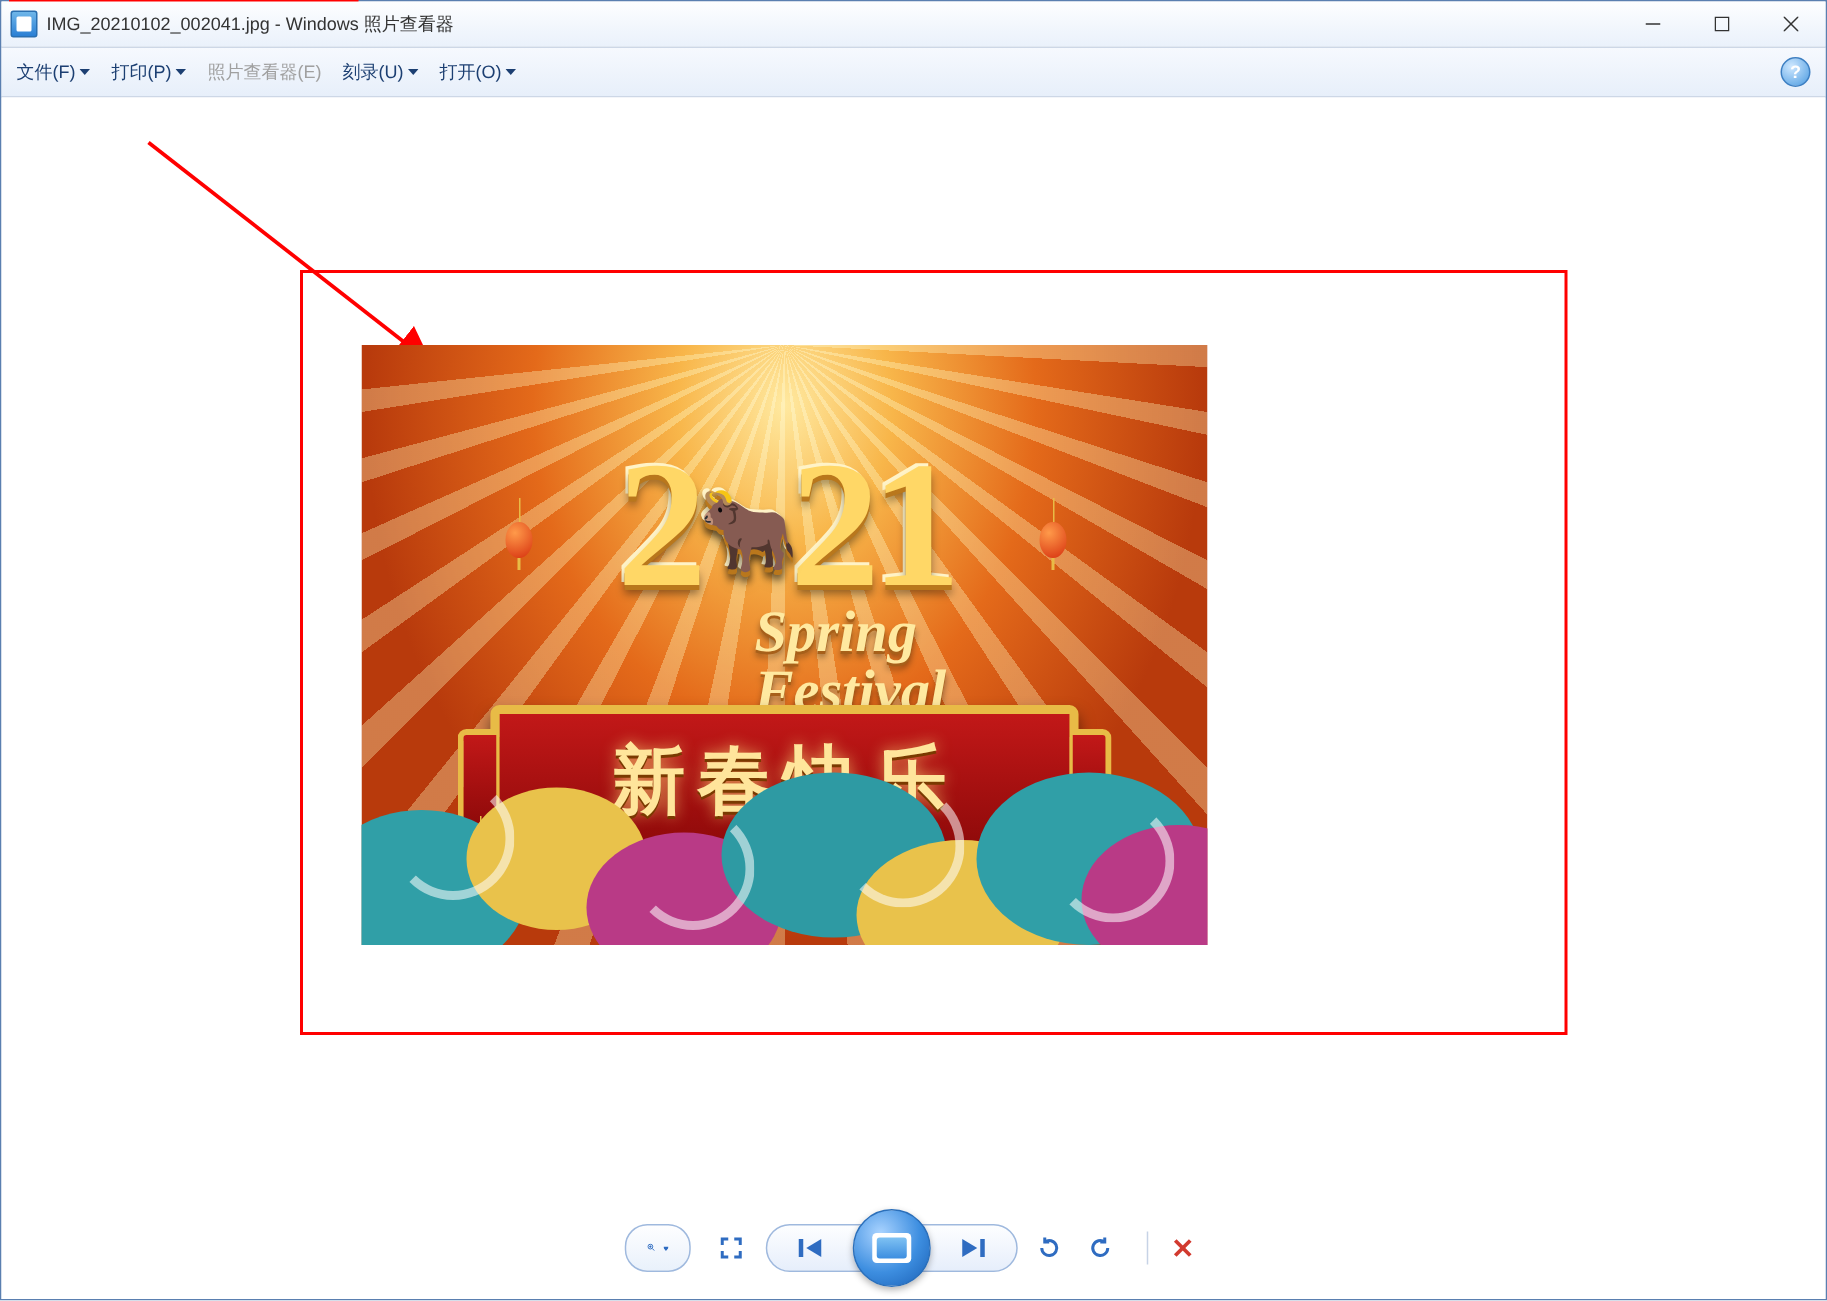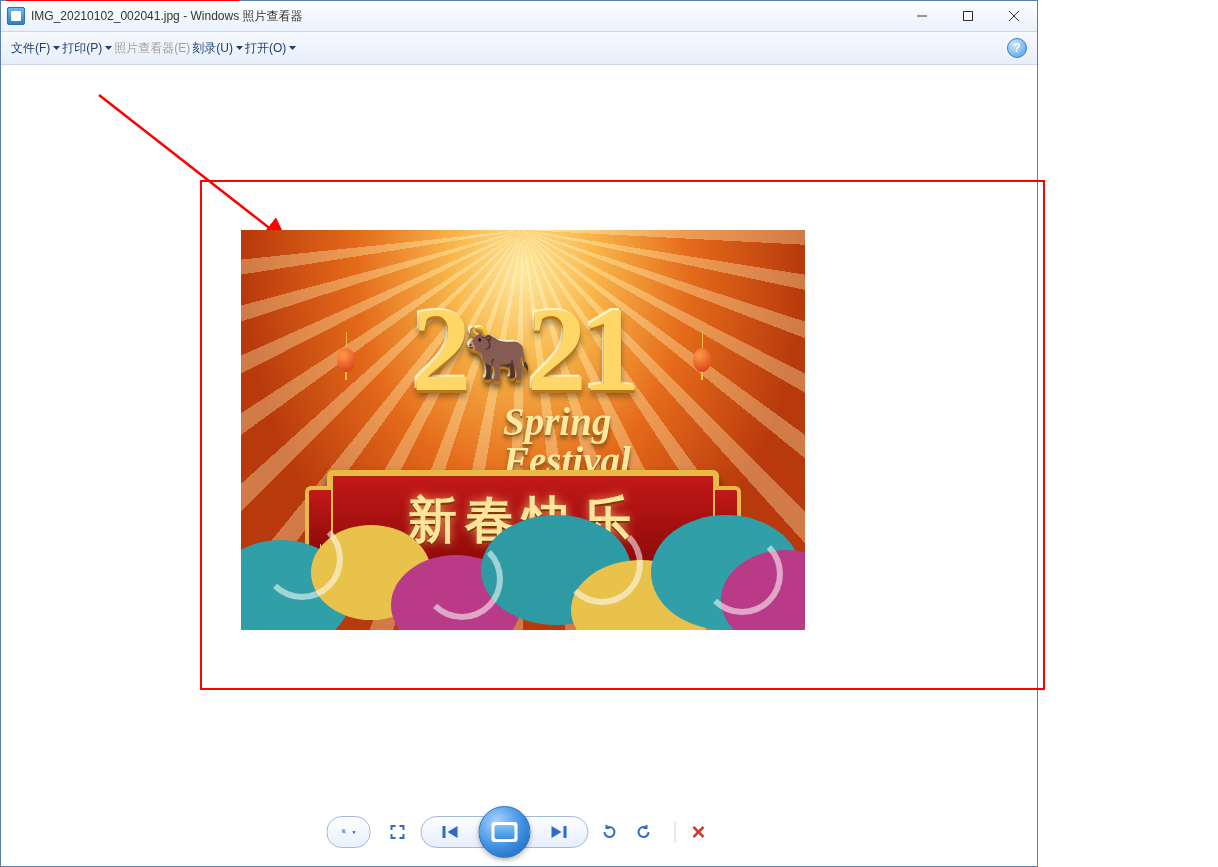--- a/index.html
+++ b/index.html
@@ -1,26 +1,26 @@
 <!DOCTYPE html>
 <html><head>
 <meta charset="utf-8">
 <style>
 html,body{margin:0;padding:0;height:100%;font-family:"Microsoft YaHei","Segoe UI",sans-serif;font-size:12px;color:#333;background:#fff;}
-.window{display:flex;flex-direction:column;width:1038px;height:867px;border:1px solid #5a7fb0;box-sizing:border-box;position:relative;background:#fff;}
+.window{display:flex;flex-direction:column;width:1218px;height:867px;border:1px solid #5a7fb0;box-sizing:border-box;position:relative;background:#fff;}
 
 .titlebar{height:30px;display:flex;align-items:center;background:linear-gradient(#fdfeff,#eaf1fb);border-bottom:1px solid #cdd7e6;padding-left:6px;position:relative;}
 .titlebar .app-icon{width:16px;height:16px;background:linear-gradient(#6fb6e9,#2a7fd4);border:1px solid #2a6fb0;margin-right:6px;border-radius:2px;position:relative;}
 .titlebar .app-icon::after{content:"";position:absolute;inset:3px;background:#fff;border-radius:1px;}
 .titlebar .title{font-size:12px;white-space:pre;}
 .titlebar .win-controls{position:absolute;right:0;top:0;height:100%;display:flex;}
 .titlebar .win-btn{width:46px;height:100%;display:flex;align-items:center;justify-content:center;font-family:"Segoe MDL2 Assets",sans-serif;}
 .win-btn svg{width:10px;height:10px;stroke:#333;stroke-width:1;fill:none;}
 
-.menubar{height:32px;display:flex;align-items:center;background:linear-gradient(#f6f9fe,#e7effa);border-bottom:1px solid #cdd7e6;padding:0 10px;gap:2px;position:relative;}
+.menubar{height:32px;display:flex;align-items:center;background:linear-gradient(#f6f9fe,#e7effa);border-bottom:1px solid #cdd7e6;padding:0 10px;gap:14px;position:relative;}
 .menubar .item{display:flex;align-items:center;gap:3px;color:#1c3f72;cursor:default;}
 .menubar .item.disabled{color:#a0a0a0;}
 .menubar .item .caret{width:7px;height:4px;}
 .menubar .item .caret polygon{fill:#1c3f72;}
 .menubar .help{position:absolute;right:10px;width:18px;height:18px;border-radius:50%;background:radial-gradient(circle at 35% 30%,#cfe8ff,#4a9ae0);display:flex;align-items:center;justify-content:center;color:#fff;font-weight:bold;font-size:12px;border:1px solid #3d7fc2;}
 
 .content{flex:1;position:relative;background:#fff;}
 .photo-wrap{position:absolute;left:240px;top:165px;width:564px;height:400px;overflow:hidden;}
 .photo{width:100%;height:100%;position:relative;background:radial-gradient(ellipse at 50% 10%,#ffe9a0 0%,#f8b64a 18%,#e46a1a 42%,#b83a0c 70%);}
 

